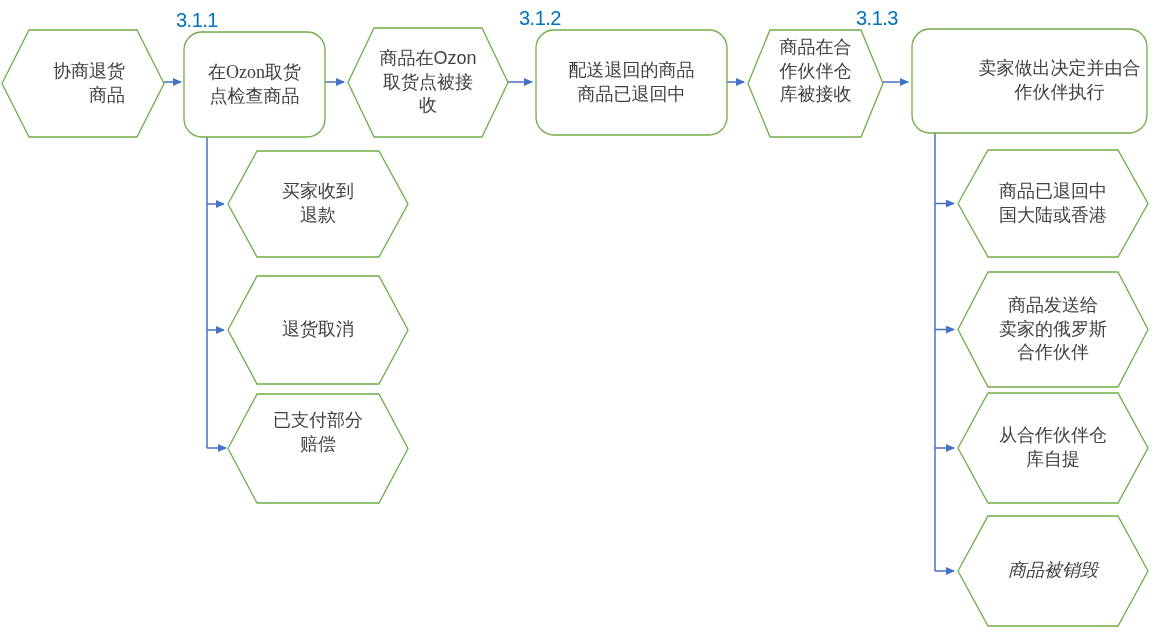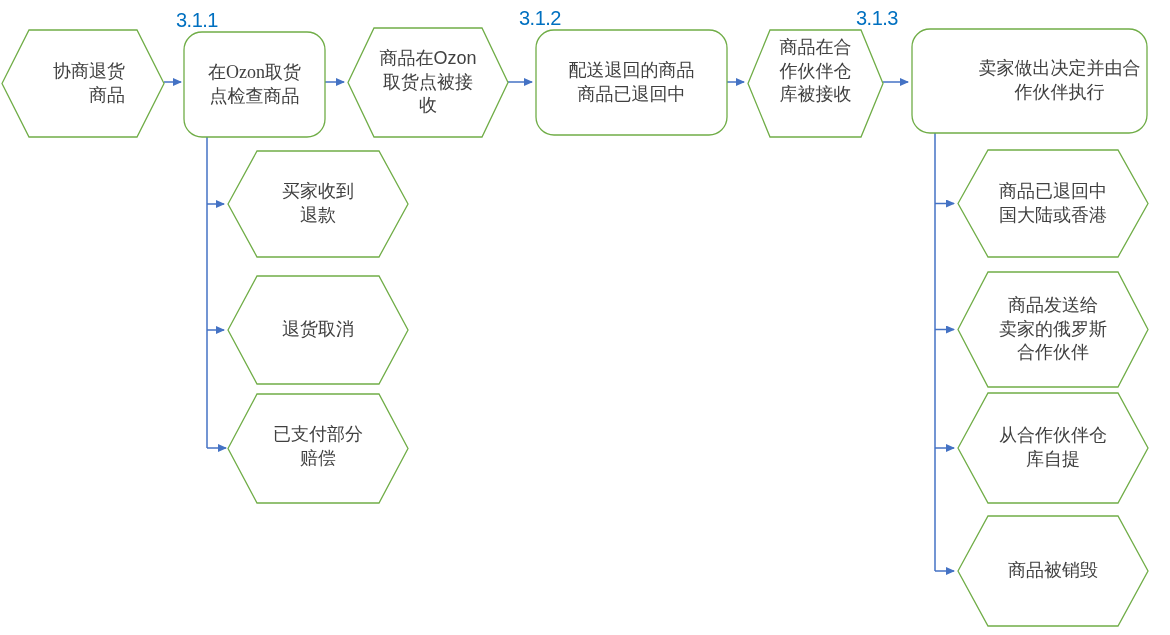--- a/index.html
+++ b/index.html
@@ -104,25 +104,25 @@
 商品已退回中</div>
   <div class="node-text" style="left:748px; top:30px;  width:135px; height:83px;">商品在合
 作伙伴仓
 库被接收</div>
   <div class="node-text" style="left:912px; top:29px;  width:235px; height:104px;margin-left:30px;">卖家做出决定并由合
 作伙伴执行</div>
 
   <div class="node-text" style="left:228px; top:151px; width:180px; height:106px;">买家收到
 退款</div>
   <div class="node-text" style="left:228px; top:276px; width:180px; height:108px;">退货取消</div>
-  <div class="node-text" style="left:228px; top:408px; width:180px; height:78px;">已支付部分
+  <div class="node-text" style="left:228px; top:394px; width:180px; height:78px;">已支付部分
 赔偿</div>
 
   <div class="node-text" style="left:958px; top:150px; width:190px; height:107px;">商品已退回中
 国大陆或香港</div>
   <div class="node-text" style="left:958px; top:393px; width:190px; height:110px;">从合作伙伴仓
 库自提</div>
   <div class="node-text" style="left:958px; top:272px; width:190px; height:115px;">商品发送给
 卖家的俄罗斯
 合作伙伴</div>
-  <div class="node-text" style="left:958px; top:516px; width:190px; height:110px;">商品被销毁</div>
+  <div class="node-text" style="left:958px; top:516px; width:190px; height:110px;font-style:italic;">商品被销毁</div>
 
 </div>
 
 </body></html>

